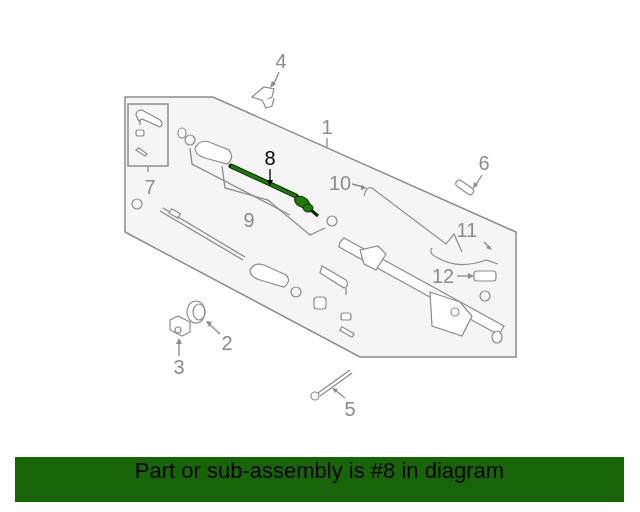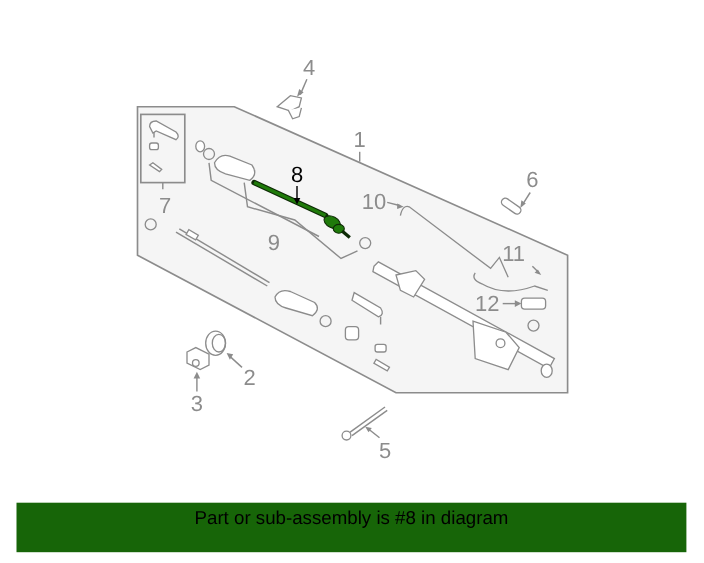--- a/index.html
+++ b/index.html
@@ -6,21 +6,21 @@
     body { width: 640px; height: 512px; position: relative; overflow: hidden; font-family: "Liberation Sans", sans-serif; }
     #diagram { position: absolute; left: 0; top: 0; width: 640px; height: 512px; }
     .callout { font-family: "Liberation Sans", sans-serif; font-size: 20px; fill: #8c8c8c; }
     .callout-hl { font-family: "Liberation Sans", sans-serif; font-size: 20px; fill: #000000; }
     .ln { stroke: #8c8c8c; stroke-width: 1.3; fill: none; }
     .part { stroke: #8c8c8c; stroke-width: 1.2; fill: #ffffff; }
     .part-nf { stroke: #8c8c8c; stroke-width: 1.2; fill: none; }
     #banner {
       position: absolute; left: 15px; top: 457px; width: 609px; height: 45px;
       background: #176508; color: #000000; text-align: center;
-      font-size: 17px; line-height: 19px; padding-top: 4px; box-sizing: border-box;
+      font-size: 22px; line-height: 19px; padding-top: 4px; box-sizing: border-box;
     }
     #banner div { white-space: nowrap; }
   </style>
 </head>
 <body>
 
 <svg id="diagram" viewBox="0 0 640 512" xmlns="http://www.w3.org/2000/svg">
 
   <polygon points="125,97 213,97 516,232 516,357 360,357 125,232" fill="#f5f5f5" stroke="#8c8c8c" stroke-width="1.5"></polygon>
 

